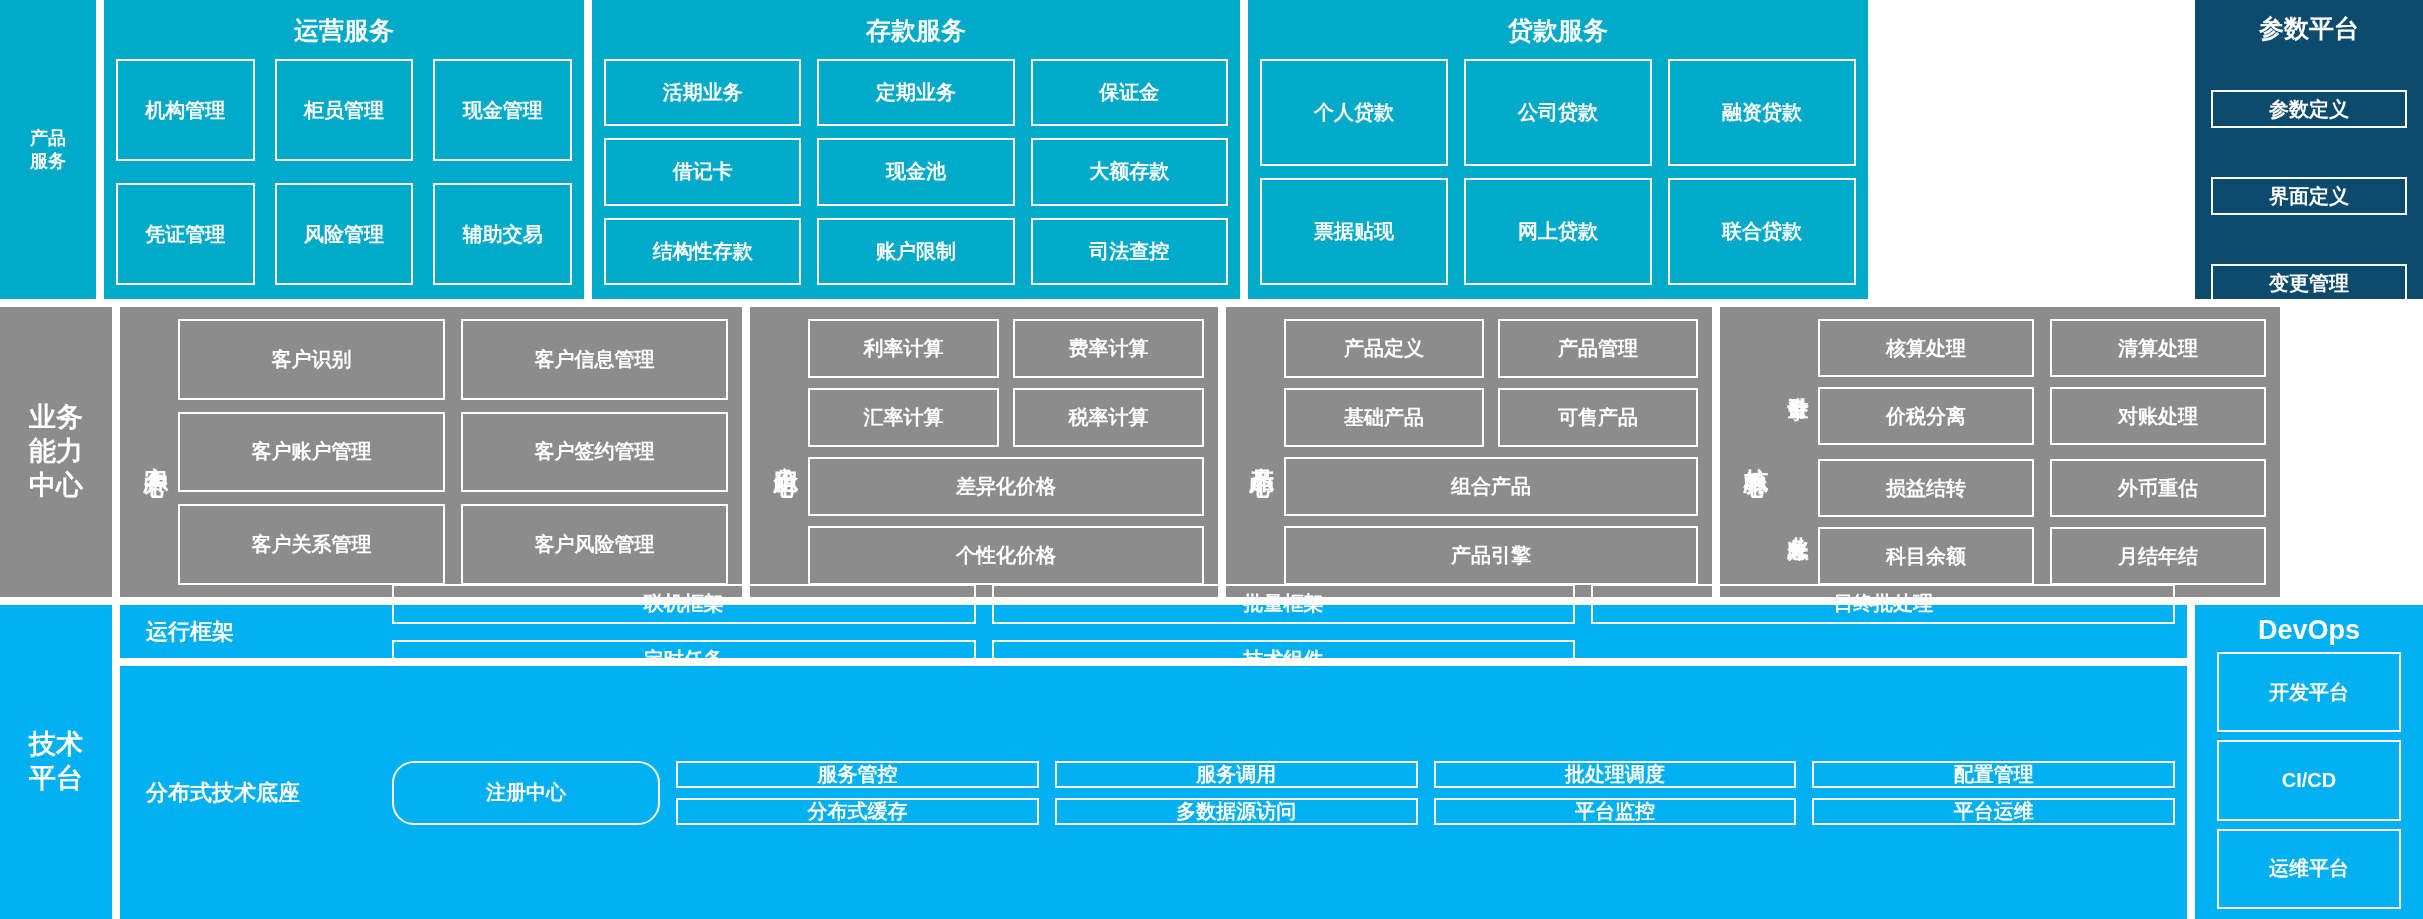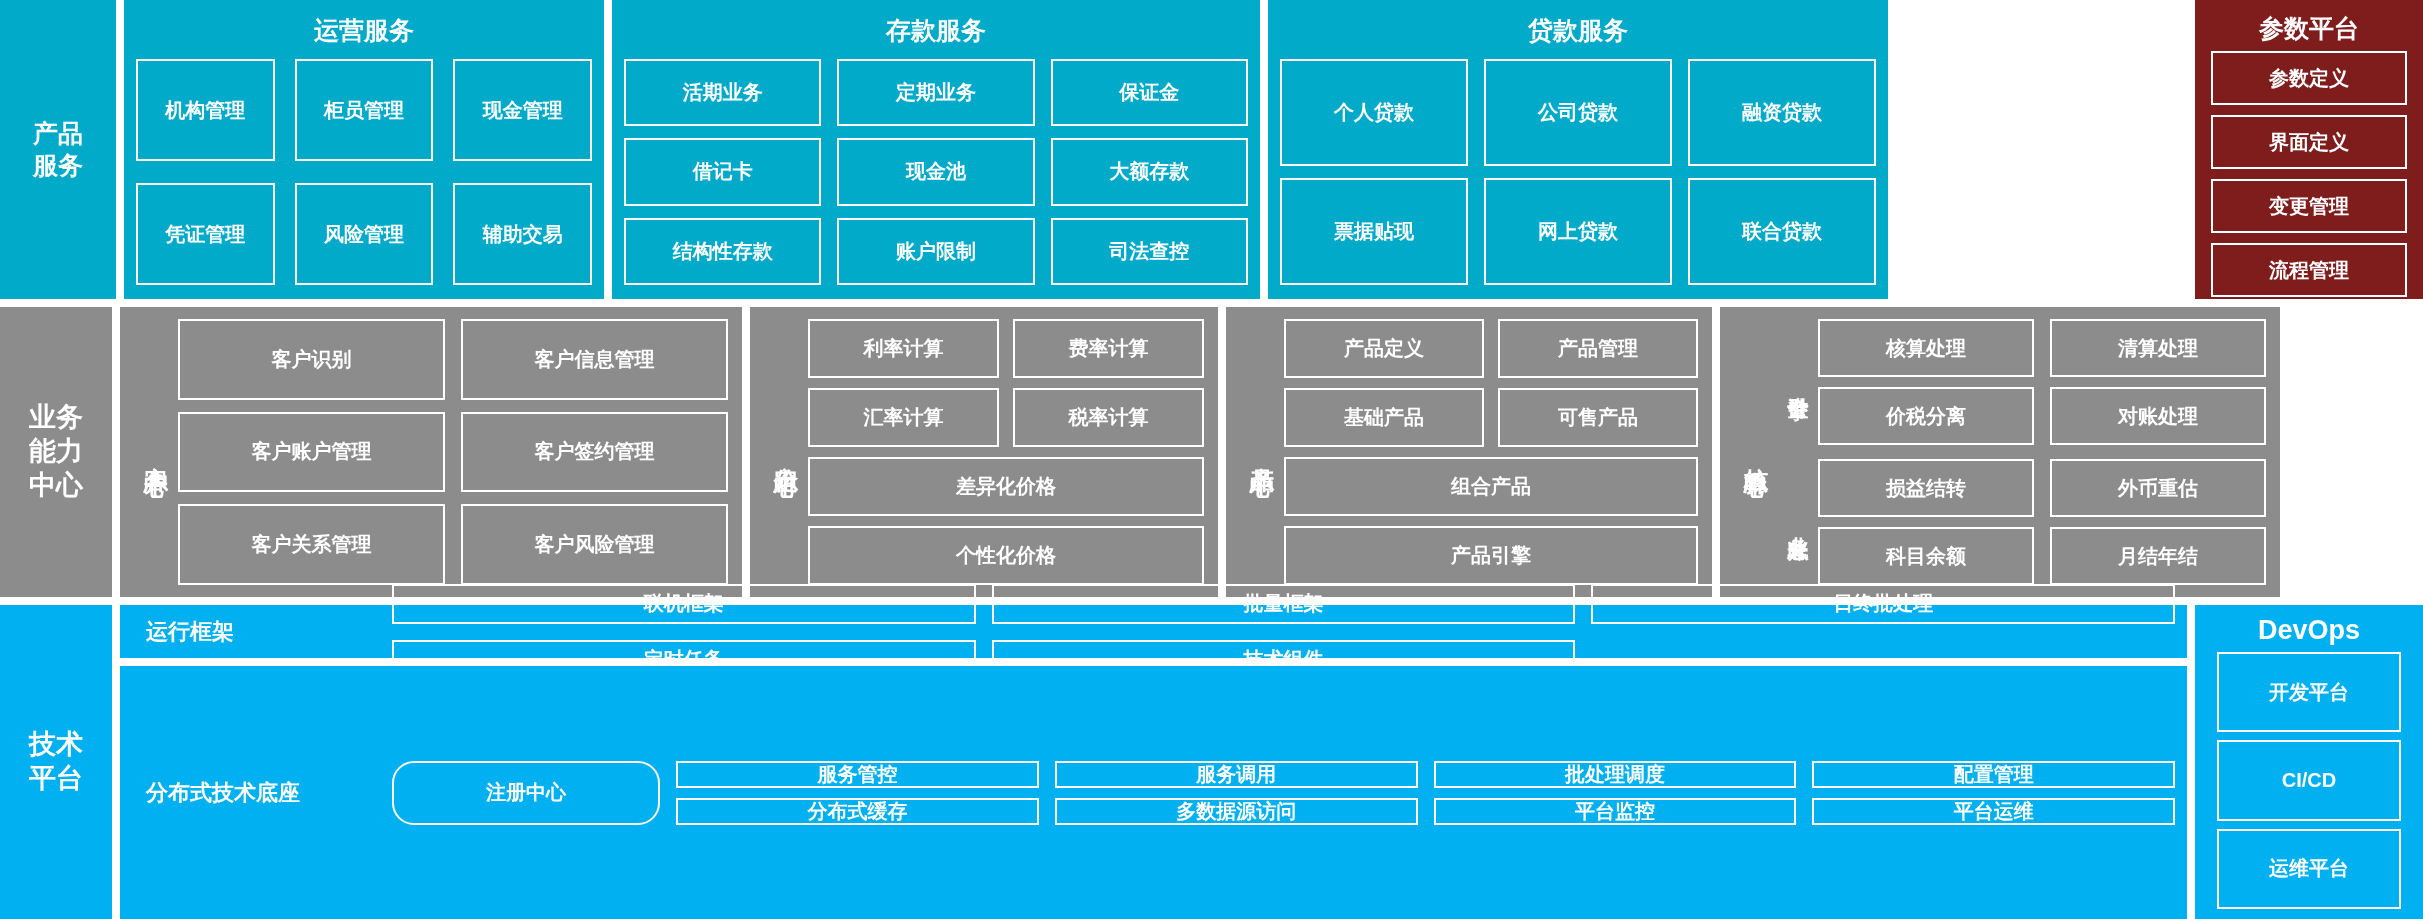--- a/index.html
+++ b/index.html
@@ -21,38 +21,38 @@
     line-height: 1.15;
   }
   .band-label {
     color: #ffffff; font-weight: bold; text-align: center;
     display: flex; align-items: center; justify-content: center;
     line-height: 1.25;
   }
 
   
   .row1 { display: flex; gap: 8px; height: 299px; }
-  .r1-side { width: 116px; background: #00AAC8; font-size: 25px; }
+  .r1-side { width: 96px; background: #00AAC8; font-size: 18px; }
   .r1-main { flex: 1; display: flex; gap: 8px; }
 
   .svc-group { background: #00AAC8; padding: 10px 12px 14px 12px; display: flex; flex-direction: column; }
   .svc-group.ops  { width: 480px; }
   .svc-group.dep  { width: 648px; }
   .svc-group.loan { width: 620px; }
   .svc-title { color:#fff; font-weight: bold; font-size: 25px; text-align:center; padding: 4px 0 12px; }
   .svc-grid { display: grid; grid-template-columns: repeat(3, 1fr); gap: 12px 16px; flex: 1; }
   .svc-grid .tile { font-size: 20px; border-width: 2px; }
   .svc-group.ops .svc-grid { grid-template-rows: repeat(2, 1fr); }
   .svc-group.dep .svc-grid, .svc-group.loan .svc-grid { grid-auto-rows: 1fr; }
   .svc-group.ops .svc-grid { gap: 22px 20px; }
 
-  .param-col { width: 228px; background: #7f1d1d; display:flex; flex-direction: column; padding: 8px 16px 12px; }
+  .param-col { width: 228px; background: #0c4a6e; display:flex; flex-direction: column; padding: 8px 16px 12px; }
   .param-title { color:#fff; font-weight:bold; font-size:25px; text-align:center; padding: 4px 0 6px; }
   .param-items { flex:1; display:flex; flex-direction:column; justify-content: space-around; gap: 10px; }
-  .param-items .tile { font-size: 20px; border-width: 2px; height: 54px; }
+  .param-items .tile { font-size: 20px; border-width: 2px; height: 38px; margin-top: 39px; }
 
   
   .row2 { display:flex; gap: 8px; height: 290px; }
   .r2-side { width: 112px; background: #8c8c8c; font-size: 27px; }
   .center-box { background: #8c8c8c; display:flex; align-items: stretch; padding: 12px 14px; }
   .center-box.cust { width: 622px; }
   .center-box.price { width: 468px; }
   .center-box.prod { width: 486px; }
   .center-box.acct { width: 560px; }
   .vlabel {

